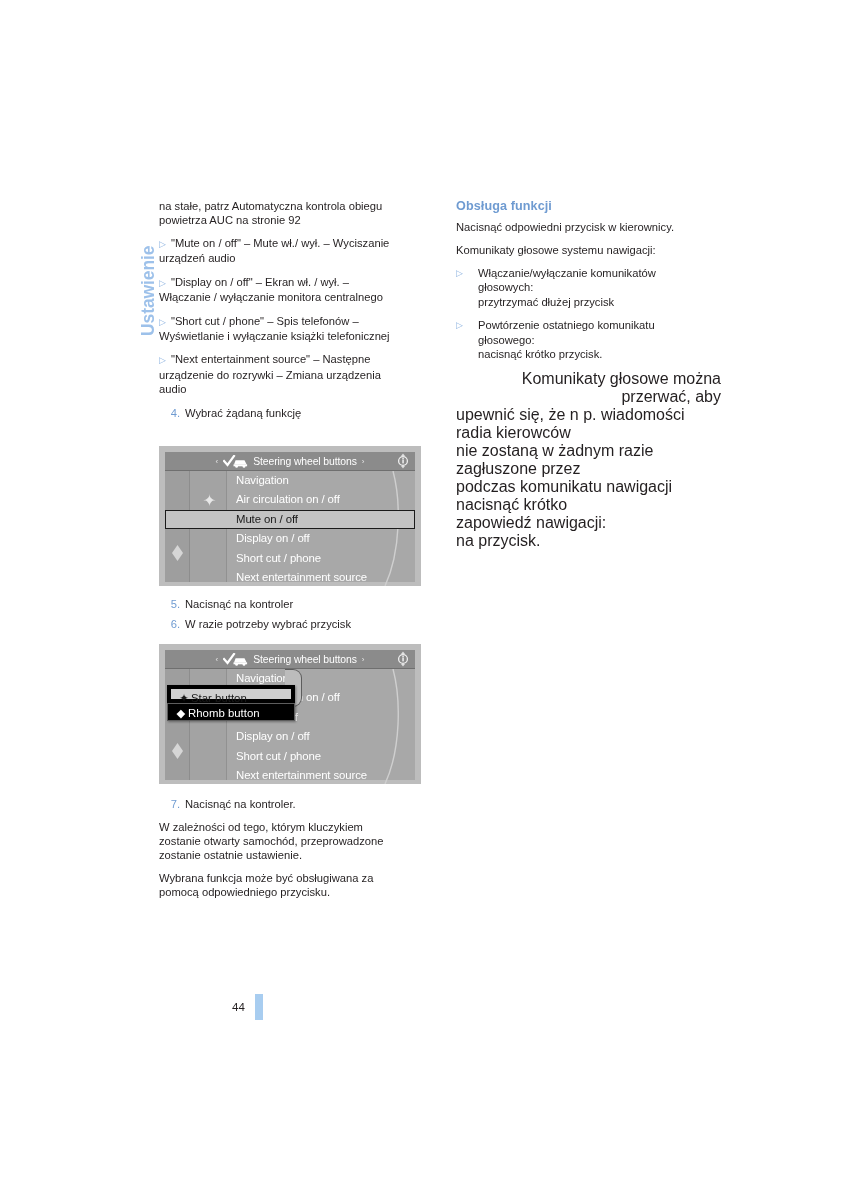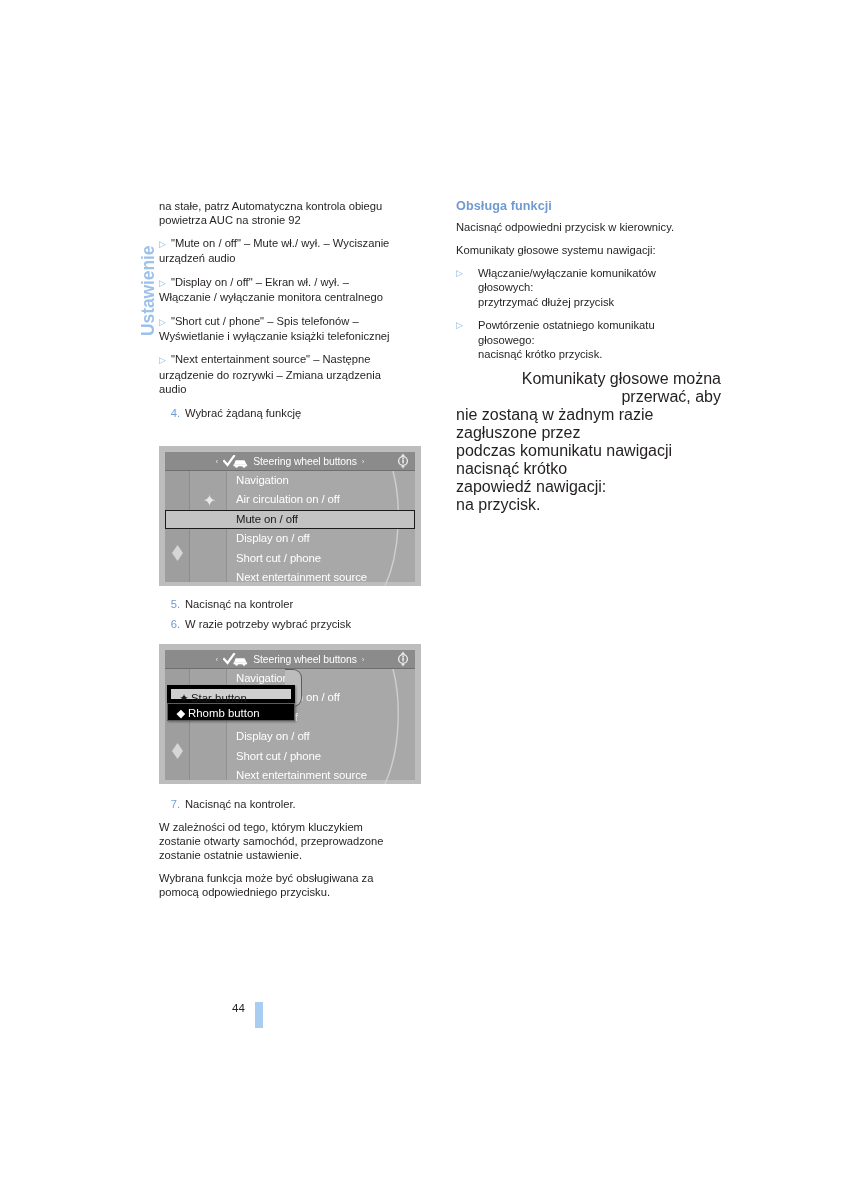--- a/index.html
+++ b/index.html
@@ -297,23 +297,23 @@
     border: 1px solid #5d5d5d;
     border-left: none;
     border-radius: 0 9px 9px 0;
     z-index: 4;
   }
 
   
   .footer {
     position: absolute;
     left: 232px;
-    bottom: 172px;
+    bottom: 180px;
     display: flex;
-    align-items: flex-start;
+    align-items: center;
     margin-top: 21px;
   }
   .footer .pgnum {
     font-size: 11.5px;
     color: #231f20;
     font-weight: normal;
   }
   .footer .pgbar {
     width: 8px;
     height: 26px;
@@ -500,20 +500,21 @@
 
     <div class="tri-item hang">
       <span class="tri">▷</span>
       <div>Powtórzenie ostatniego komunikatu</div>
       <div>głosowego:</div>
       <div>nacisnąć krótko przycisk.</div>
     </div>
 
     <div style="margin-top:3px;">
       <div class="para" style="margin:0;text-align:right;">Komunikaty głosowe można przerwać, aby</div>
+      <div class="para" style="margin:0;">upewnić się, że n p. wiadomości radia kierowców</div>
       <div class="para" style="margin:0;">nie zostaną w żadnym razie zagłuszone przez</div>
       <div class="para" style="margin:0;">podczas komunikatu nawigacji nacisnąć krótko</div>
       <div class="para" style="margin:0;">zapowiedź nawigacji:</div>
       <div class="para" style="margin:0;">na przycisk.</div>
     </div>
   </div>
 
   <div class="footer">
     <span class="pgnum">44</span>
     <span class="pgbar"></span>

